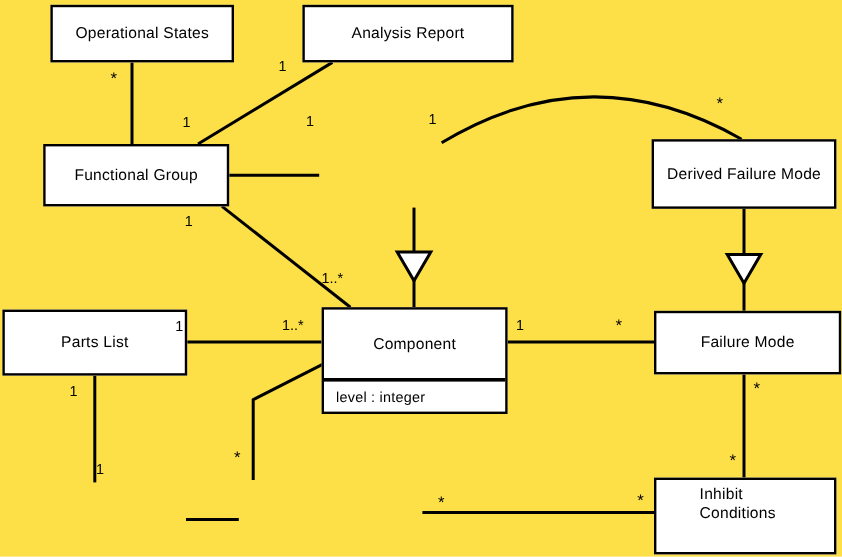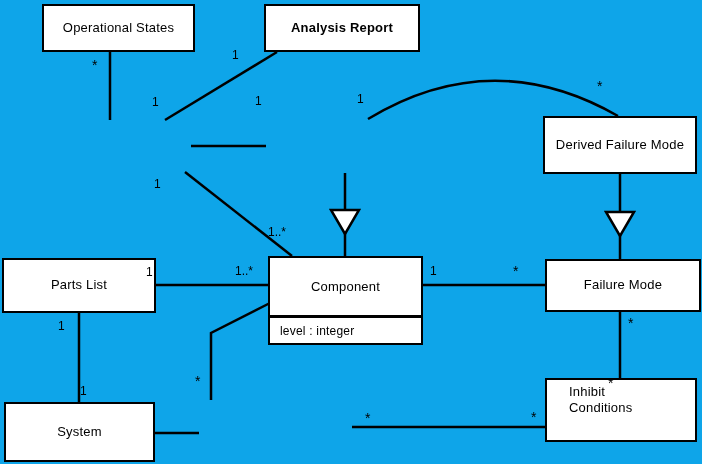--- a/index.html
+++ b/index.html
@@ -4,21 +4,21 @@
 <style>
   html, body {
     margin: 0;
     padding: 0;
     background: #ffffff;
   }
   #canvas {
     position: relative;
     width: 702px;
     height: 464px;
-    background: #0ea5e9;
+    background: #fde047;
     overflow: hidden;
     font-family: "Liberation Sans", sans-serif;
   }
   svg.layer {
     position: absolute;
     left: 0;
     top: 0;
     width: 702px;
     height: 464px;
   }
@@ -116,49 +116,49 @@
     <polygon points="331,210 359,210 345,234" fill="#ffffff" stroke="#000" stroke-width="2.5"></polygon>
 
     <line x1="620" y1="174" x2="620" y2="259" stroke="#000" stroke-width="2.5"></line>
     <polygon points="606,212 634,212 620,236" fill="#ffffff" stroke="#000" stroke-width="2.5"></polygon>
   </svg>
 
   <div class="uml-class" style="left:42px; top:4px; width:153px; height:48px;">
     <div class="uml-name">Operational States</div>
   </div>
 
-  <div class="uml-class" style="left:264px; top:4px; width:156px; height:48px;font-weight:bold;">
+  <div class="uml-class" style="left:252px; top:4px; width:176px; height:48px;">
     <div class="uml-name">Analysis Report</div>
   </div>
 
+  <div class="uml-class" style="left:36px; top:120px; width:155px; height:52px;">
+    <div class="uml-name">Functional Group</div>
+  </div>
 
 
   <div class="uml-class" style="left:543px; top:116px; width:154px; height:58px;">
     <div class="uml-name">Derived Failure Mode</div>
   </div>
 
   <div class="uml-class" style="left:268px; top:256px; width:155px; height:89px;">
     <div class="uml-compartment-name" style="height:57px;">Component</div>
     <div class="uml-compartment-attrs" style="height:28px;">level : integer</div>
   </div>
 
   <div class="uml-class" style="left:2px; top:258px; width:154px; height:55px;">
     <div class="uml-name">Parts List</div>
   </div>
 
   <div class="uml-class" style="left:545px; top:259px; width:156px; height:53px;">
     <div class="uml-name">Failure Mode</div>
   </div>
 
-  <div class="uml-class" style="left:4px; top:402px; width:151px; height:60px;">
-    <div class="uml-name">System</div>
-  </div>
 
 
-  <div class="uml-class" style="left:545px; top:378px; width:152px; height:64px;">
+  <div class="uml-class" style="left:545px; top:398px; width:152px; height:64px;padding-left:14px;">
     <div class="uml-name top-left" style="white-space:pre-line;">Inhibit
 Conditions</div>
   </div>
 
   <div class="mult star" style="left:92px; top:58px;">*</div>
 
   <div class="mult" style="left:232px; top:49px;">1</div>
 
   <div class="mult" style="left:152px; top:96px;">1</div>
 

